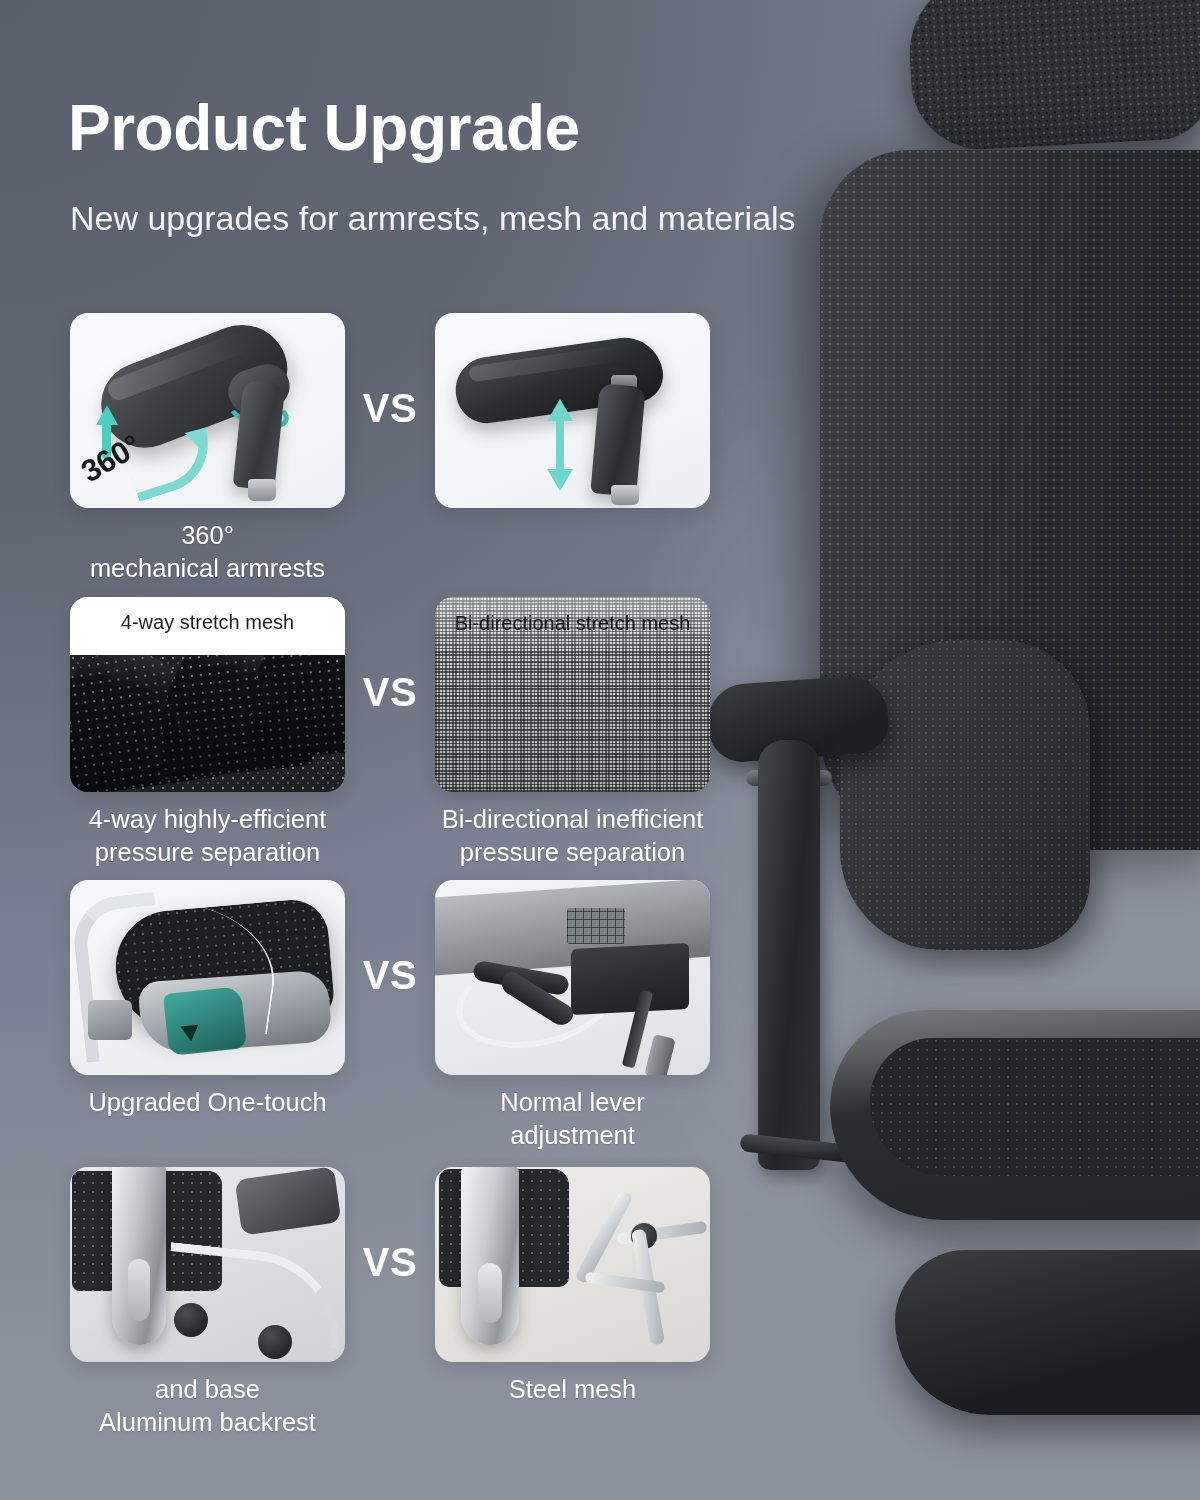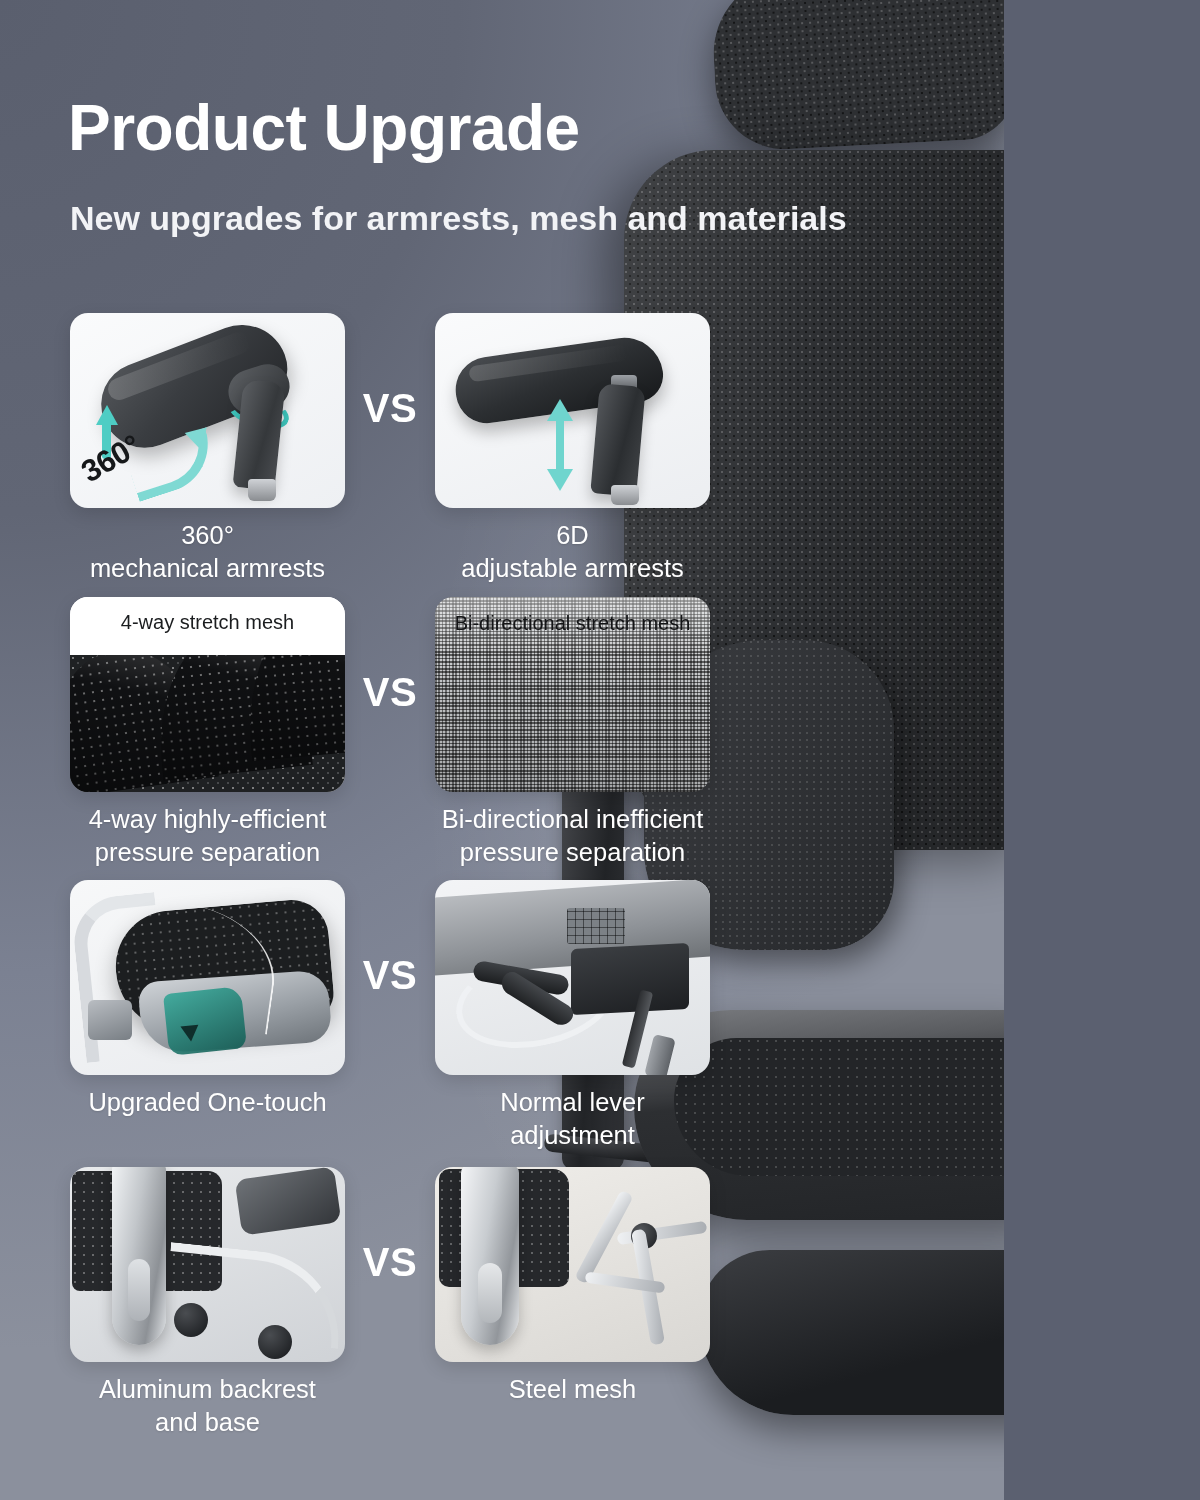--- a/index.html
+++ b/index.html
@@ -2,36 +2,36 @@
 <html><head>
 <meta charset="utf-8">
 <style>
   html,body{margin:0;padding:0;}
   body{
     width:1200px;height:1500px;overflow:hidden;
     font-family:"Liberation Sans", sans-serif;
     background:#5b6070;
   }
   .page{
-    position:relative;width:1004px;height:1500px;
+    position:relative;width:1200px;height:1500px;
     background:
       radial-gradient(120% 90% at 0% 0%, #5a5f6e 0%, #616675 38%, #7b8192 72%, #8b909d 100%);
     overflow:hidden;
   }
   
   .title{
     position:absolute;left:68px;top:96px;
     font-size:64px;font-weight:bold;color:#ffffff;
     letter-spacing:-0.5px;line-height:1;
     white-space:nowrap;
   }
   .subtitle{
     position:absolute;left:70px;top:198px;
     font-size:34px;color:#f2f3f6;line-height:1.2;
-    white-space:nowrap;font-weight:700;
+    white-space:nowrap;font-weight:400;
   }
   
   .hero{
     position:absolute;right:0;top:0;width:520px;height:1500px;
     pointer-events:none;
   }
   .mesh-tex{
     background-color:#2e3033;
     background-image:
       radial-gradient(circle at 2px 2px, rgba(255,255,255,.20) 0.9px, transparent 1.2px),
@@ -475,24 +475,20 @@
         <div class="card c-arm6d">
           <div class="pad6d"></div>
           <div class="clip6d"></div>
           <div class="post6d"></div>
           <div class="foot6d"></div>
           <div class="dbl-arrow">
             <div class="up"></div>
               <div class="shaft"></div>
               <div class="dn"></div>
           </div>
-        </div>
-        <div class="caption">
-          <div>6D</div>
-          <div>adjustable armrests</div>
         </div>
       </div>
     </div>
 
     <div class="row" style="top:597px;">
 
       <div class="col left">
         <div class="card c-mesh4">
           <div class="mesh4-img"></div>
           <div class="wave w1">
@@ -568,22 +564,22 @@
       <div class="col left">
         <div class="card c-alum">
           <div class="al-mesh"></div>
           <div class="al-arm"></div>
           <div class="al-spine"></div>
           <div class="al-arc"></div>
           <div class="al-wheel al-w1"></div>
           <div class="al-wheel al-w2"></div>
         </div>
         <div class="caption">
+          <div>and base</div>
           <div>Aluminum backrest</div>
-          <div>and base</div>
         </div>
       </div>
 
       <div class="vs" style="top:73px;">VS</div>
 
       <div class="col right">
         <div class="card c-nylon">
           <div class="ny-mesh"></div>
           <div class="ny-spine"></div>
           <div class="ny-rod ny-r1"></div>

